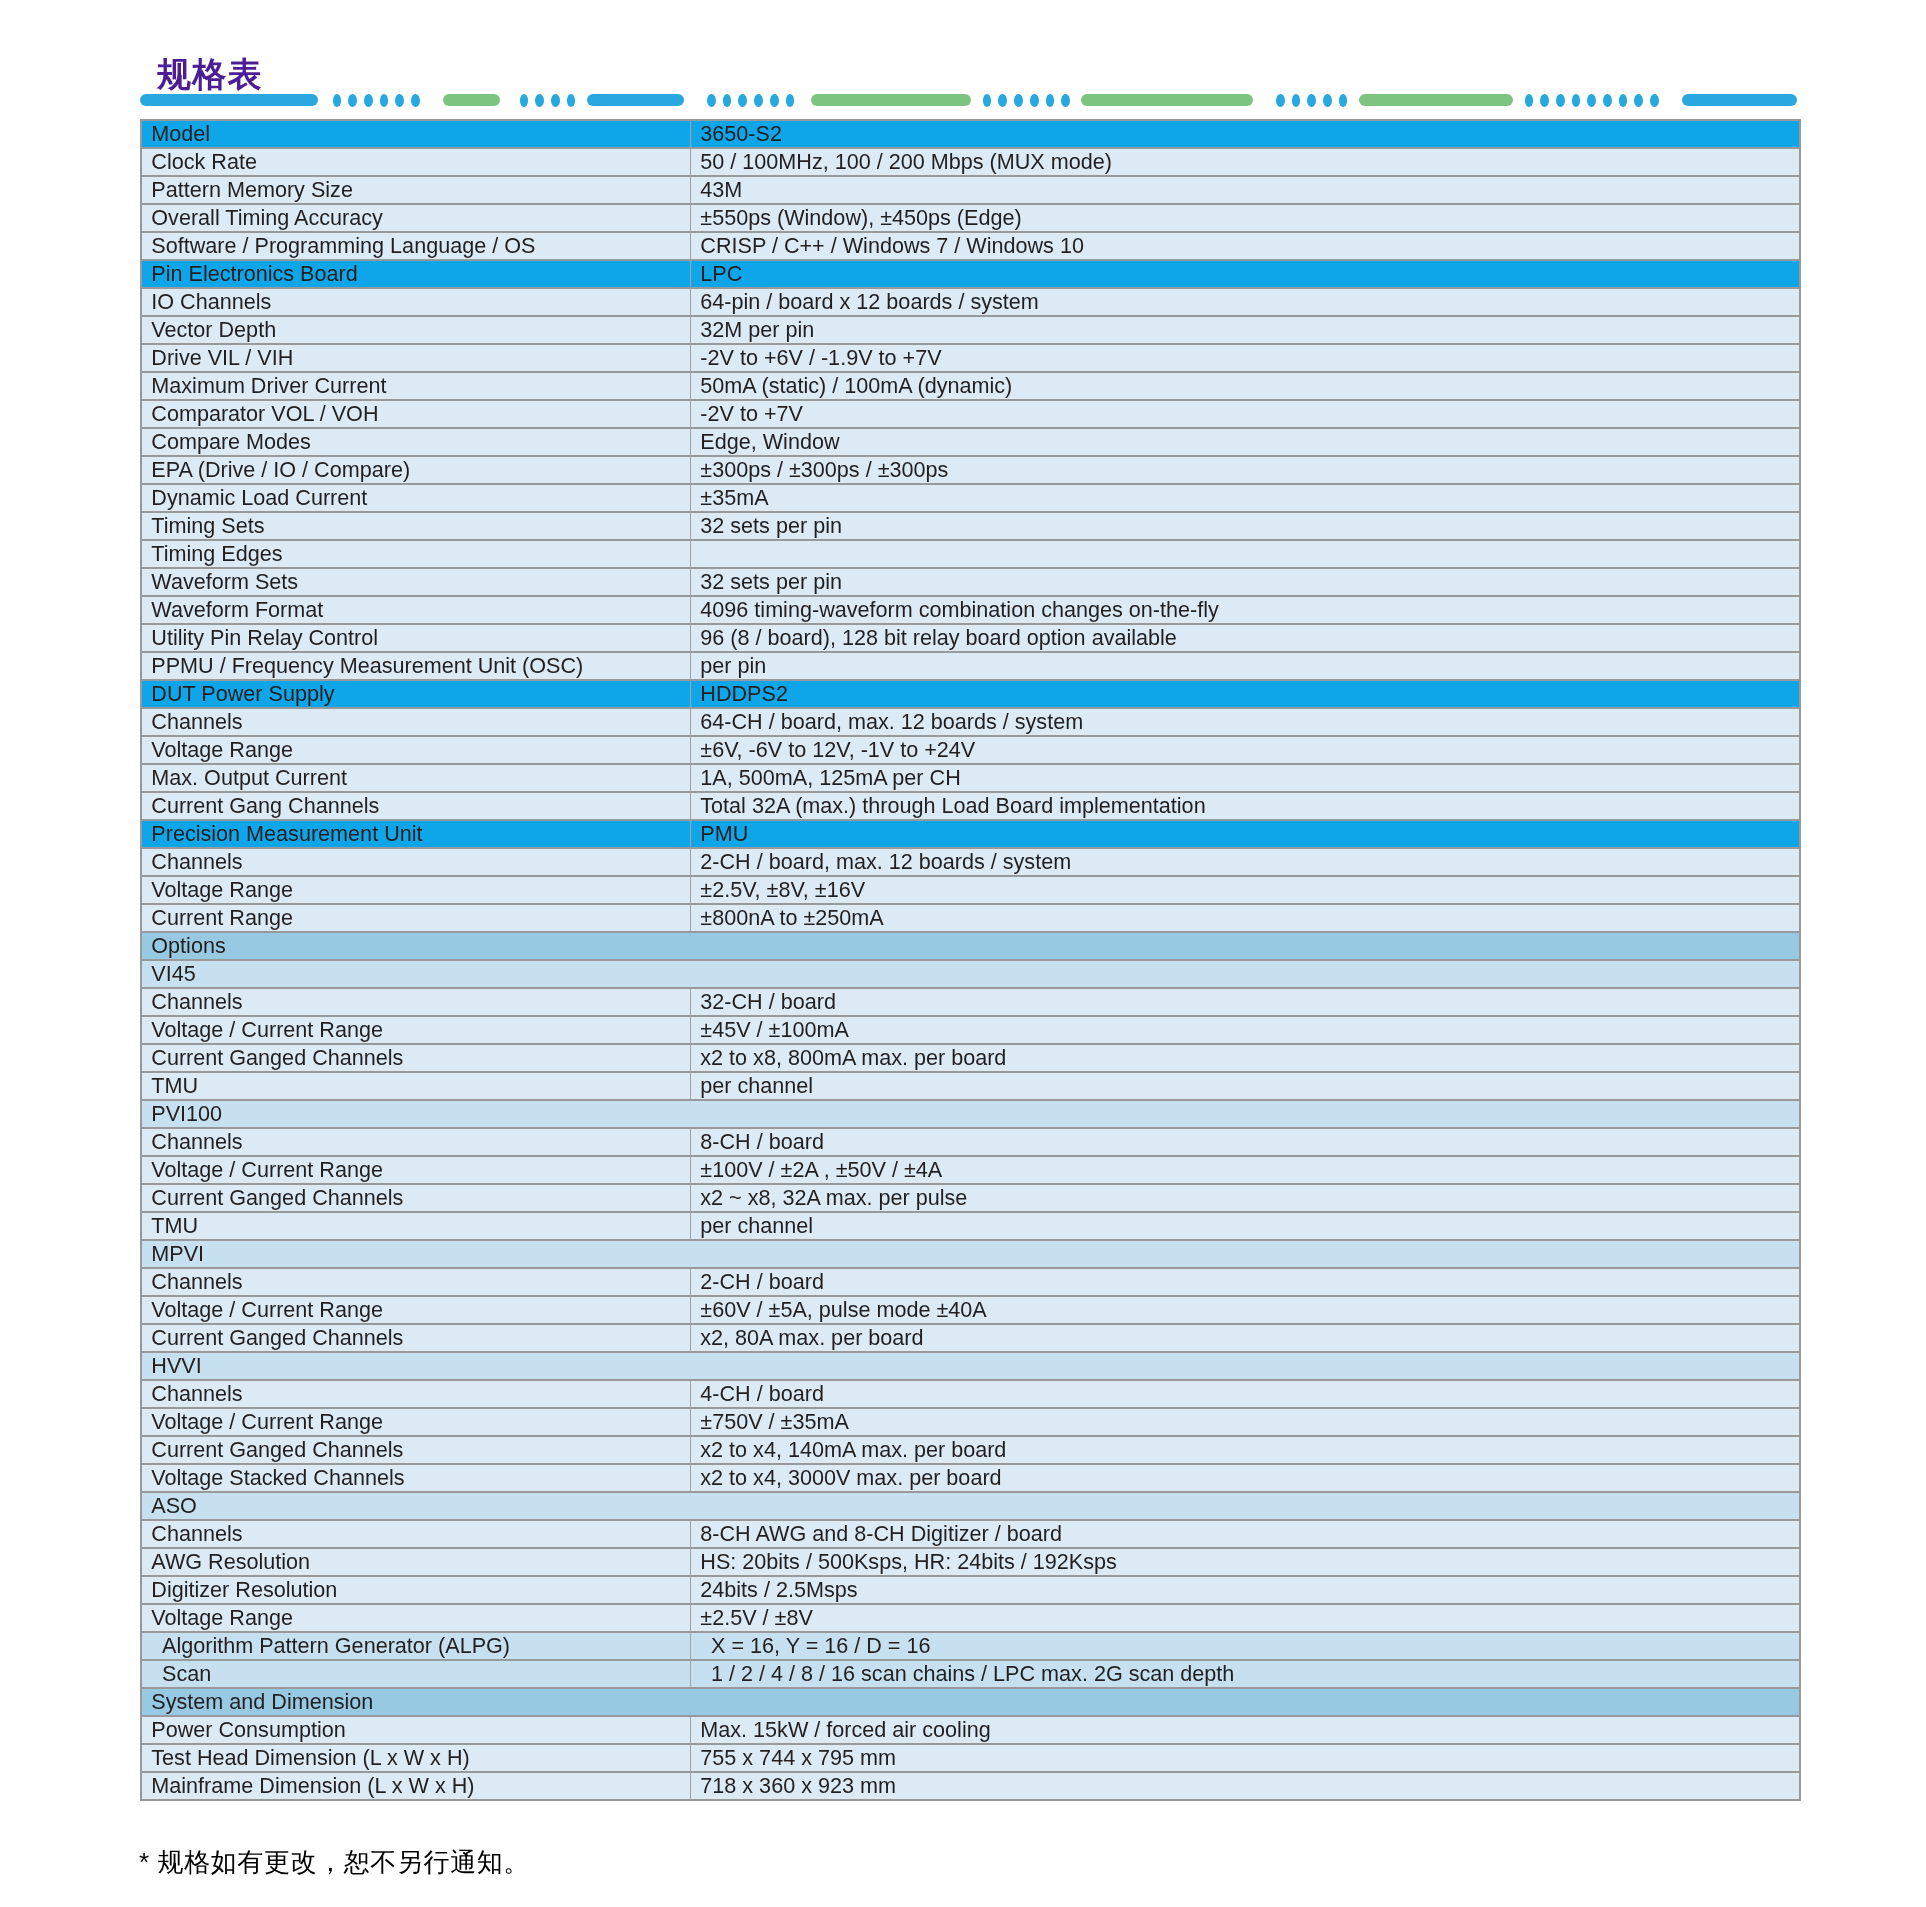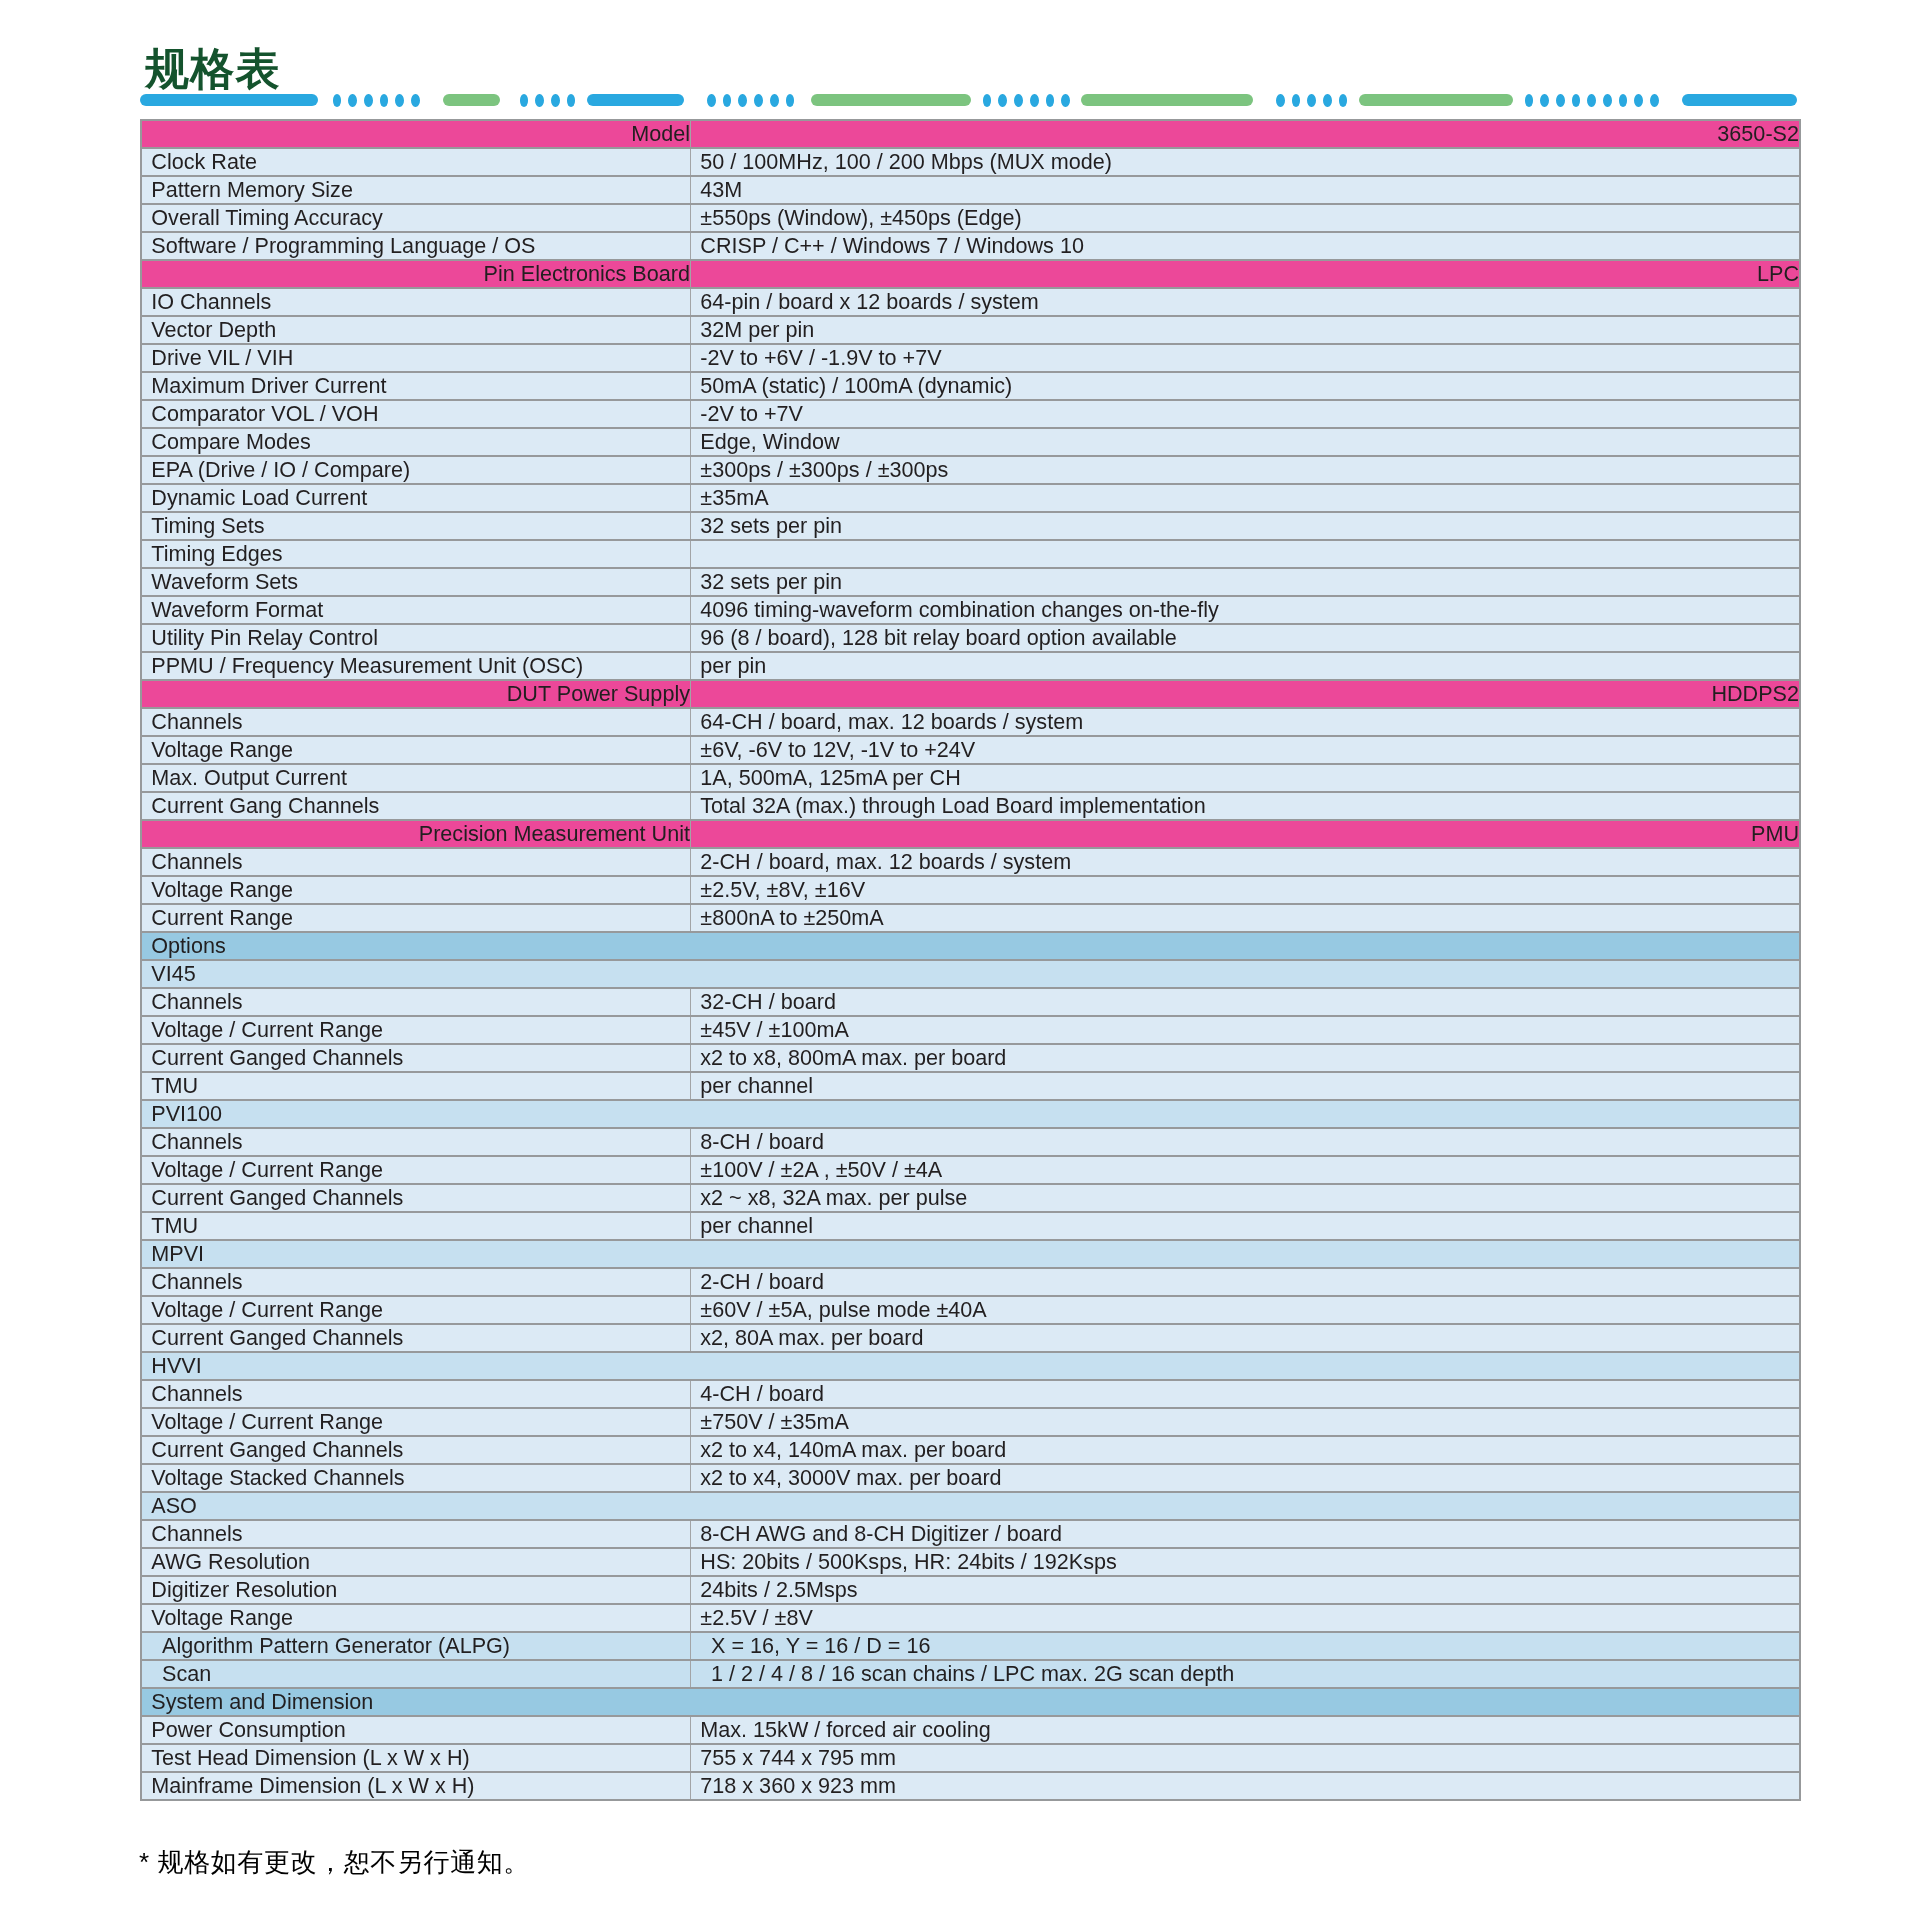--- a/index.html
+++ b/index.html
@@ -3,22 +3,22 @@
 <meta charset="utf-8">
 <style>
   html,body{margin:0;padding:0;background:#ffffff;}
   body{
     width:1926px;height:1907px;position:relative;overflow:hidden;
     font-family:"Liberation Sans","DejaVu Sans",sans-serif;
     -webkit-font-smoothing:antialiased;
   }
   .page{position:absolute;inset:0;}
   .title{
-    position:absolute;left:141px;top:36px;margin:4px;
-    font-size:44px;font-weight:600;letter-spacing:1.2px;color:#14532d;
+    position:absolute;left:141px;top:36px;margin:16px;
+    font-size:34px;font-weight:600;letter-spacing:1.2px;color:#4c1d95;
   }
   .divider{
     position:absolute;left:140px;top:93px;width:1663px;height:14px;
     display:flex;align-items:center;
   }
   .divider .bar{height:12.2px;border-radius:6.4px;flex:none;}
   .divider .dot{width:8.7px;height:13px;border-radius:50%;flex:none;}
   .spec-table{
     position:absolute;left:140px;top:119px;width:1661px;
     border:2.3px solid #97999b;box-sizing:border-box;background:#dceaf5;
@@ -28,21 +28,21 @@
   .cell{
     height:26px;line-height:26px;box-sizing:border-box;
     font-size:21.6px;color:#221f20;white-space:nowrap;overflow:hidden;
     padding-left:9.3px;
   }
   .cell.label{width:549px;flex:none;border-right:1.7px solid #a2a4a6;}
   .cell.value{flex:1;}
   .cell.fullspan{width:100%;flex:1;border-right:none;}
   
   .t-row.row        .cell{background:#dceaf5;}
-  .t-row.section    .cell{background:#ec4899;text-align:right;}
+  .t-row.section    .cell{background:#0ea5e9;}
   .t-row.section-full .cell{background:#97c9e2;}
   .t-row.subsection .cell{background:#c6e0f0;}
   .t-row.row-highlight .cell{background:#c6e0f0;padding-left:20px;}
   .footnote{
     position:absolute;left:139px;top:1845px;margin:0;
     font-size:26px;color:#000000;letter-spacing:0.6px;
   }
 </style>
 </head>
 <body>

